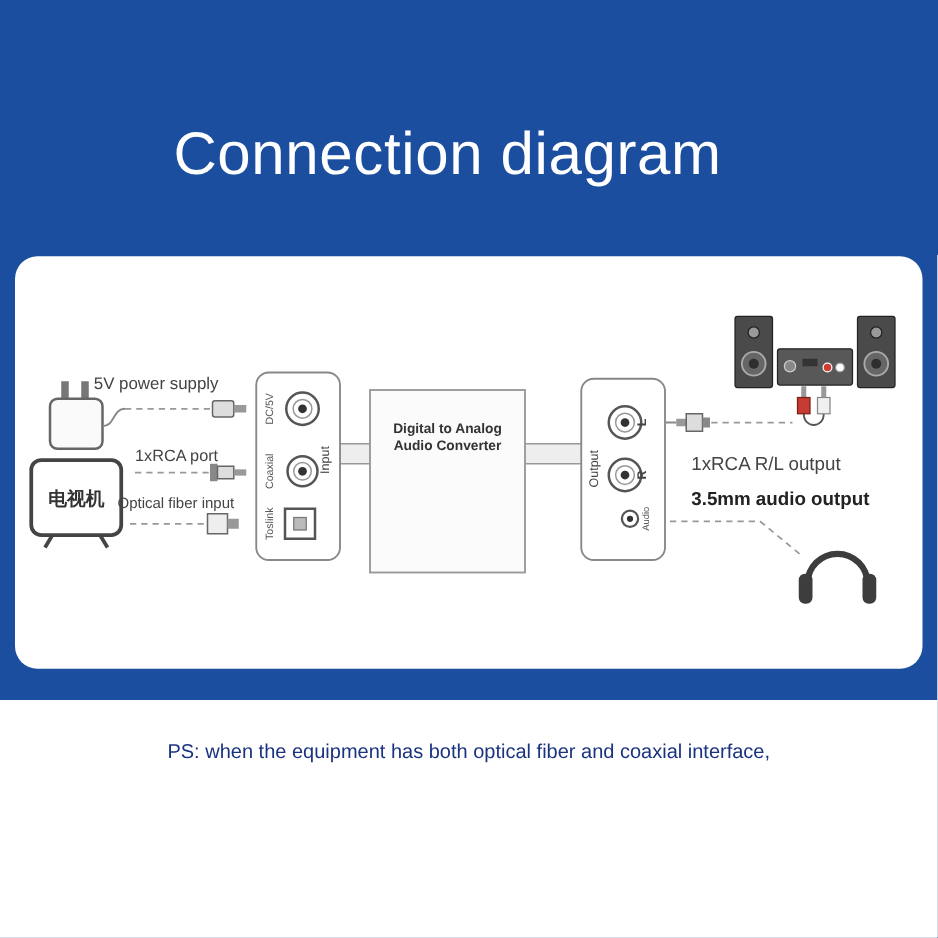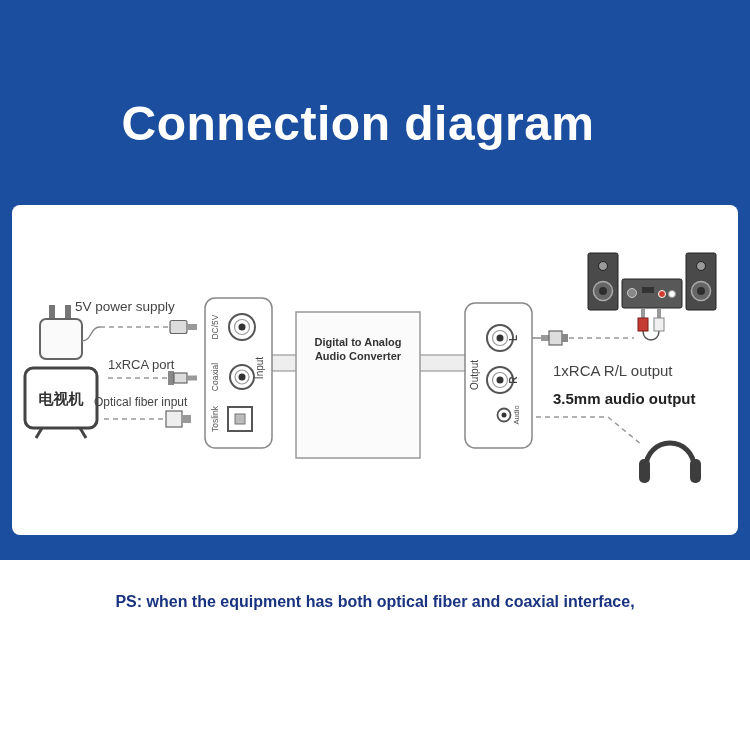--- a/index.html
+++ b/index.html
@@ -3,30 +3,30 @@
 <meta charset="utf-8">
 <style>
   html,body { margin:0; padding:0; background:#ffffff; }
   .stage {
     position:relative; width:750px; height:750px; overflow:hidden;
     background:#ffffff; font-family:"Liberation Sans", sans-serif;
   }
   .blue-band { position:absolute; left:0; top:0; width:750px; height:560px; background:#1b4e9e; }
   .title {
     position:absolute; left:0; top:96px; width:716px; text-align:center;
-    color:#ffffff; font-size:48px; font-weight:700; letter-spacing:0.5px;
+    color:#ffffff; font-size:48px; font-weight:400; letter-spacing:0.5px;
   }
   .panel {
     position:absolute; left:12px; top:205px; width:726px; height:330px;
-    background:#ffffff; border-radius:8px;
+    background:#ffffff; border-radius:18px;
   }
   .panel svg { display:block; }
   .footer {
     position:absolute; left:0; top:589px; width:750px; text-align:center;
-    color:#1a3380; font-size:16px; line-height:25px; font-weight:700;
+    color:#1a3380; font-size:16px; line-height:25px; font-weight:400;
   }
   svg text { font-family:"Liberation Sans", sans-serif; }
   .lbl { fill:#444444; }
   .dash { stroke:#999999; stroke-width:1.4; stroke-dasharray:5 4; fill:none; }
   .solid { stroke:#888888; stroke-width:1.5; fill:none; }
   .panelbox { fill:#ffffff; stroke:#888888; stroke-width:1.5; }
   .port { fill:#ffffff; stroke:#555555; stroke-width:2; }
   .ring { fill:none; stroke:#999999; stroke-width:1.2; }
   .dot  { fill:#333333; }
   .rot  { fill:#555555; }

